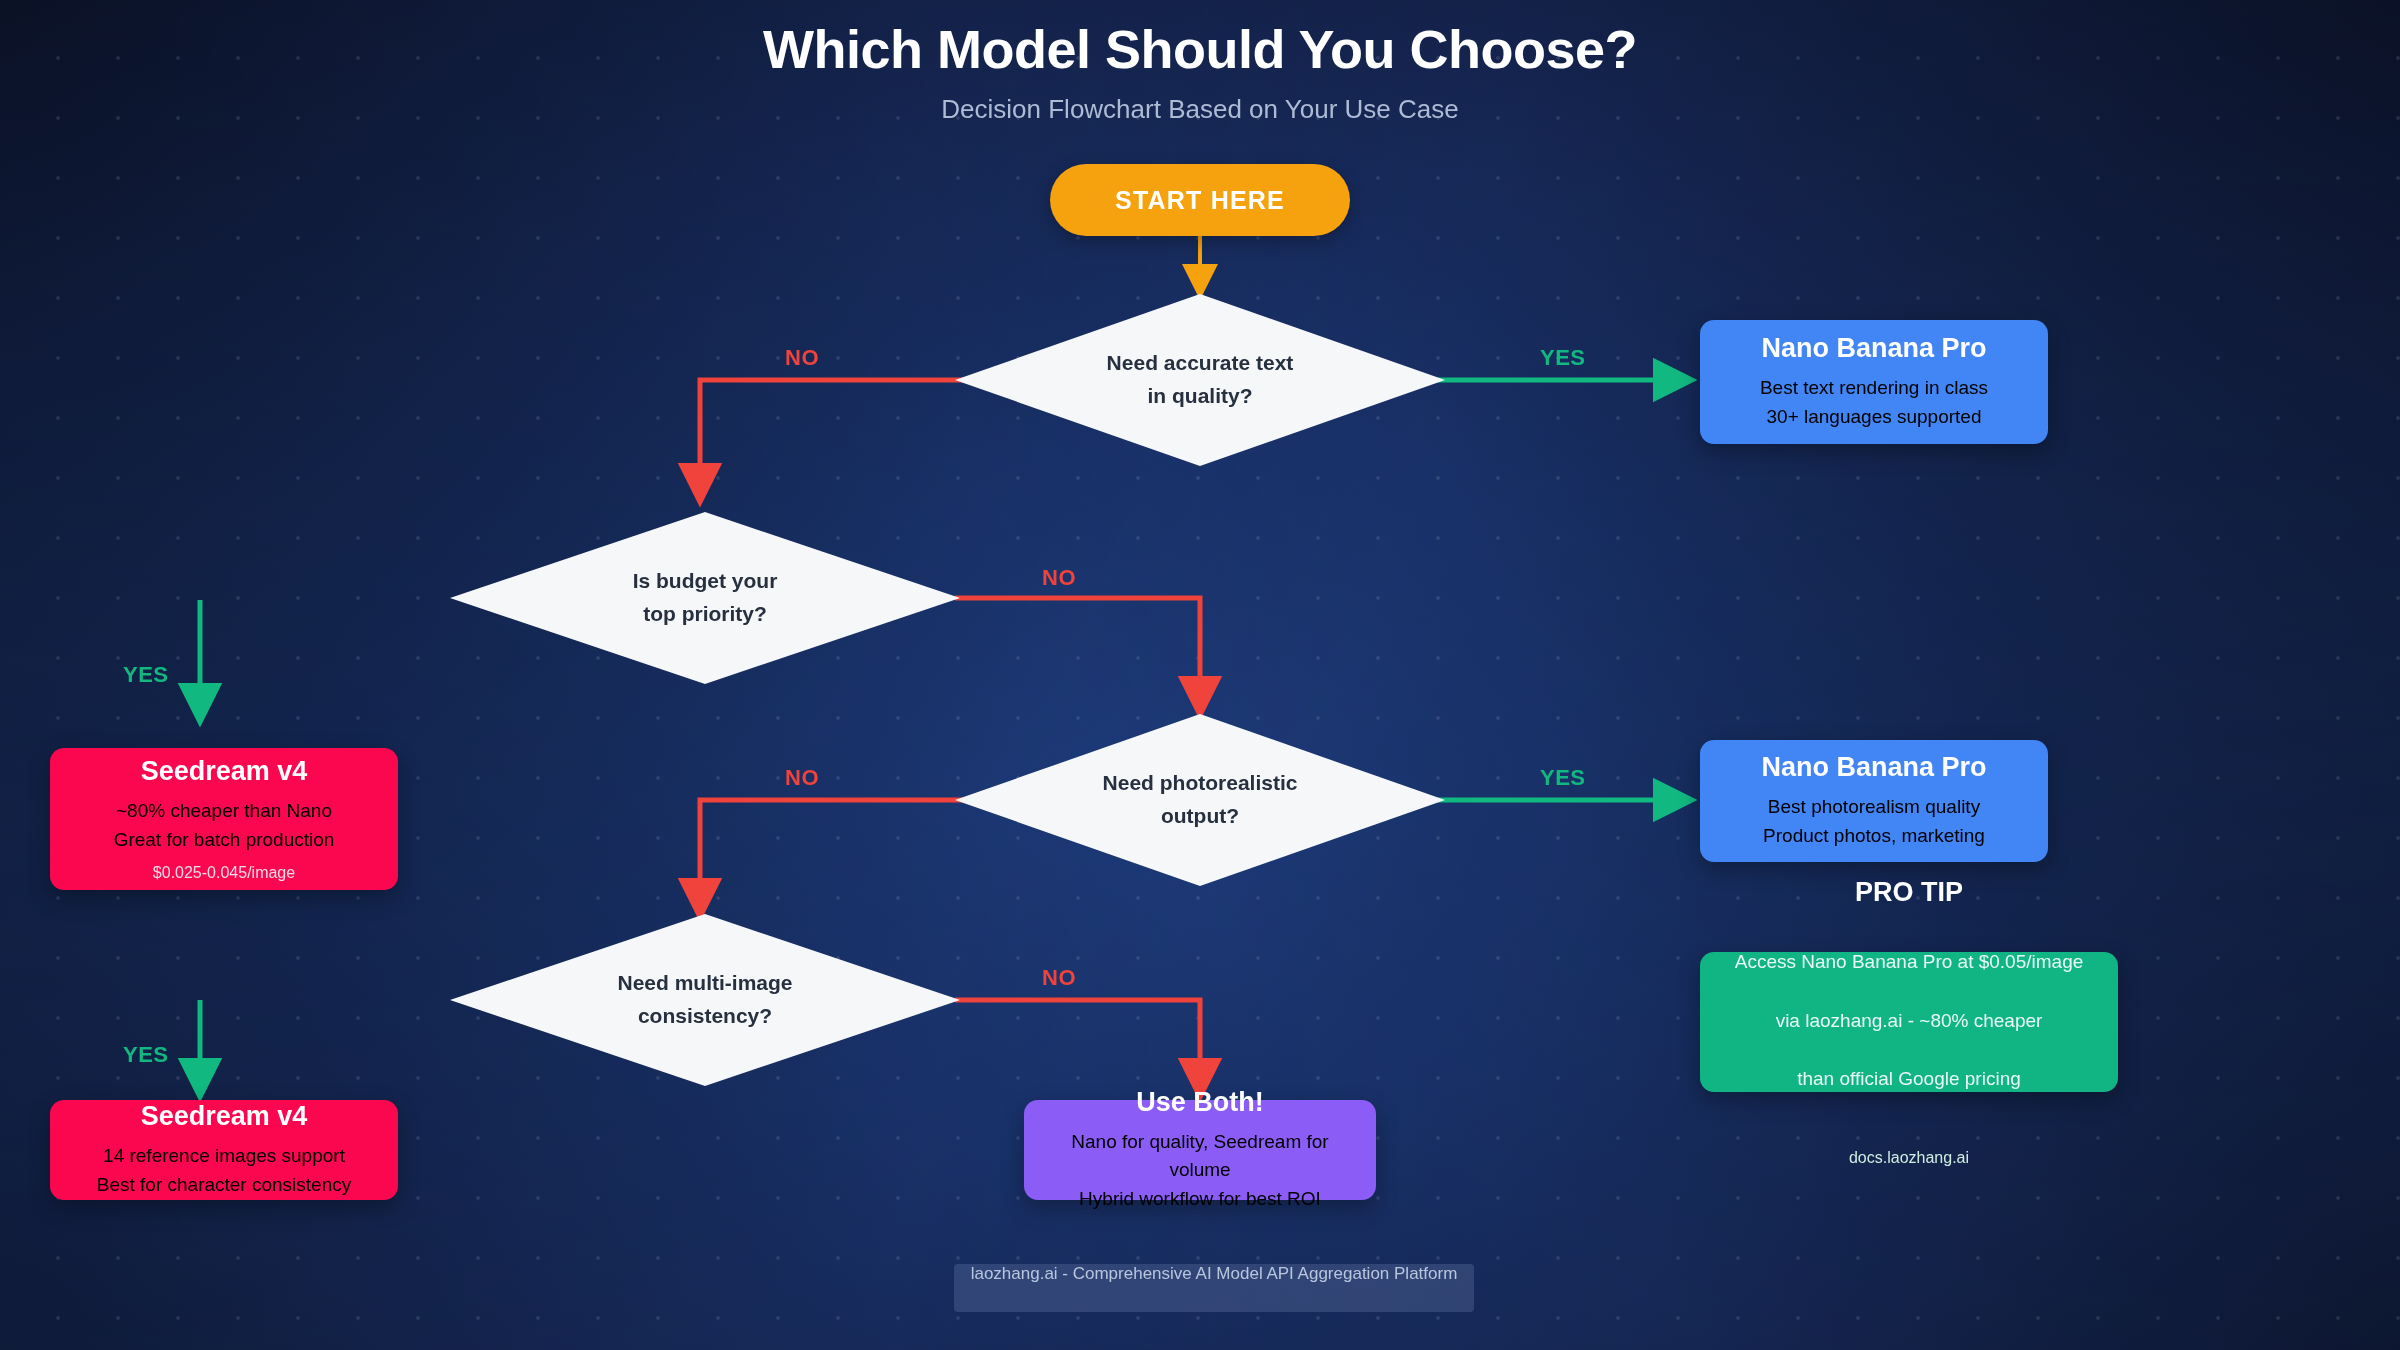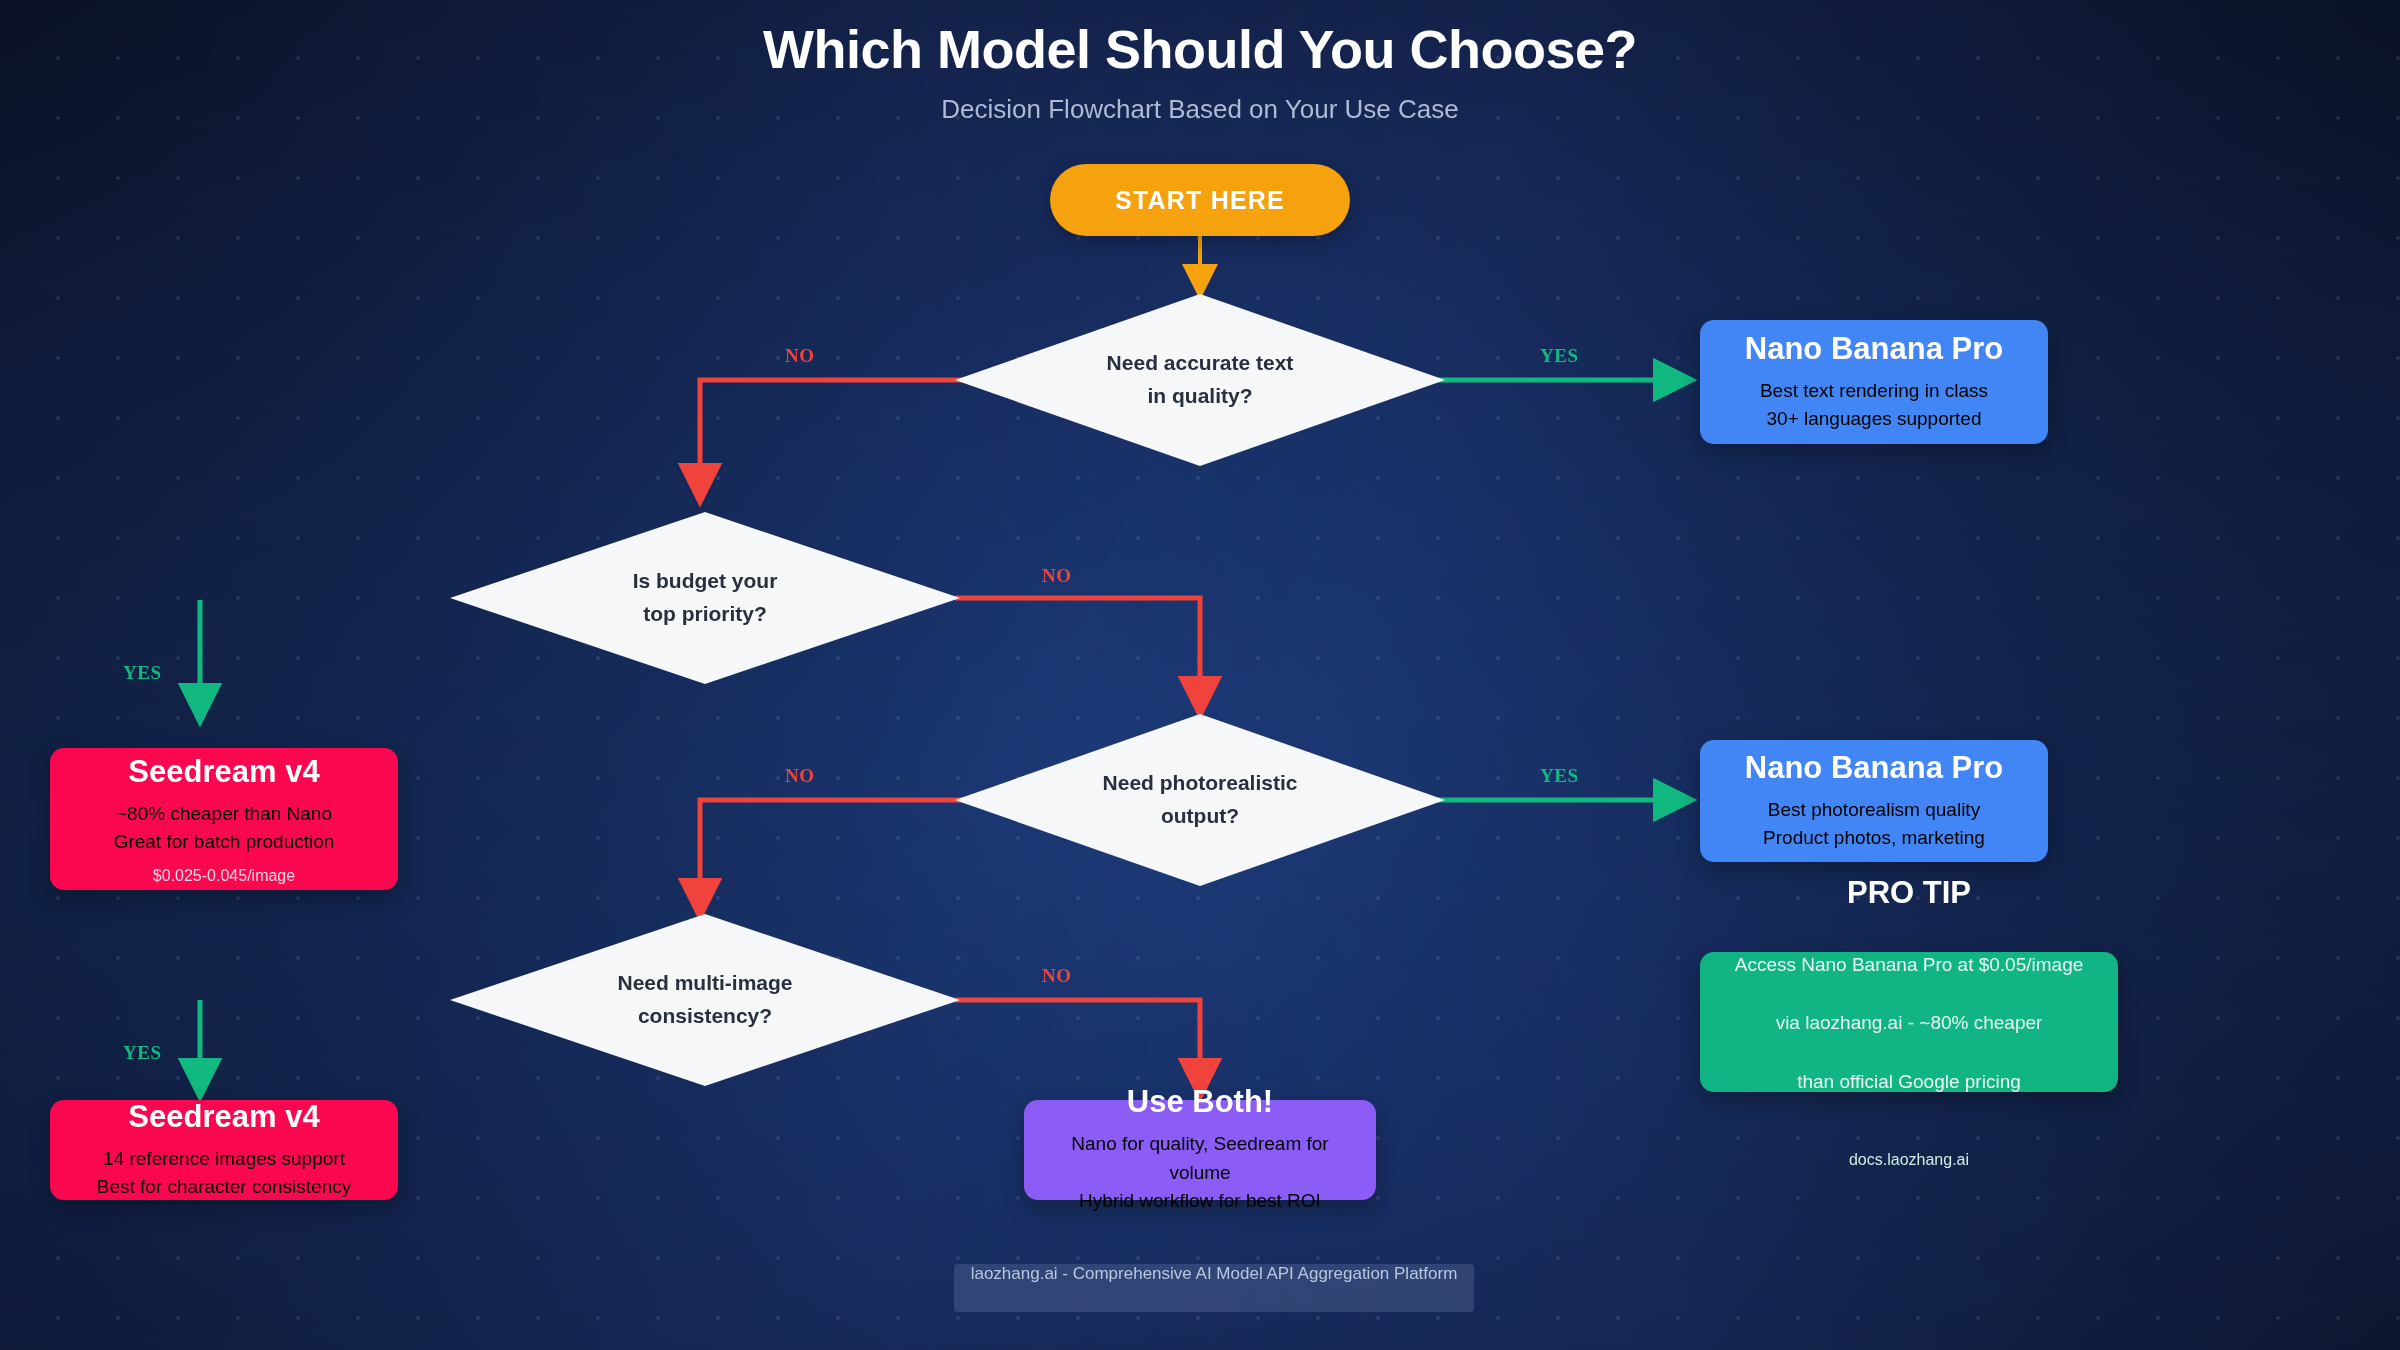--- a/index.html
+++ b/index.html
@@ -66,32 +66,31 @@
   }
 
   
   .card {
     border-radius:14px;
     display:flex; flex-direction:column; align-items:center; justify-content:center;
     text-align:center;
     box-shadow:0 8px 22px rgba(0,0,0,0.30);
     padding:10px 16px;
   }
-  .card .c-title { font-size:31px; font-weight:bold; color:#ffffff; margin-bottom:10px; }
+  .card .c-title { font-size:27px; font-weight:bold; color:#ffffff; margin-bottom:10px; }
   .card .c-line { font-size:19px; color:#000000; line-height:1.5; font-weight:normal; }
   .card .c-note { font-size:16px; color:#f0dbe6; margin-top:10px; }
   .card.green .c-line { color:#eafaf4; }
   .card.green .c-note { color:#cfeee2; margin-top:25px; font-size:16px; }
 
   
   .elabel {
     position:absolute; z-index:4;
-    font-size:19px; font-weight:bold; letter-spacing:0.5px;
+    font-size:22px; font-weight:bold; letter-spacing:0.5px;
     white-space:nowrap;
-    font-family:Liberation Serif, serif;
   }
   .elabel.yes { color:#11b981; }
   .elabel.no  { color:#f0433b; }
 
   
   .footer {
     position:absolute; left:50%; transform:translateX(-50%);
     bottom:38px; width:520px; height:48px; border-radius:4px;
     background:rgba(122,144,190,0.26);
     display:flex; align-items:flex-start; justify-content:center;

